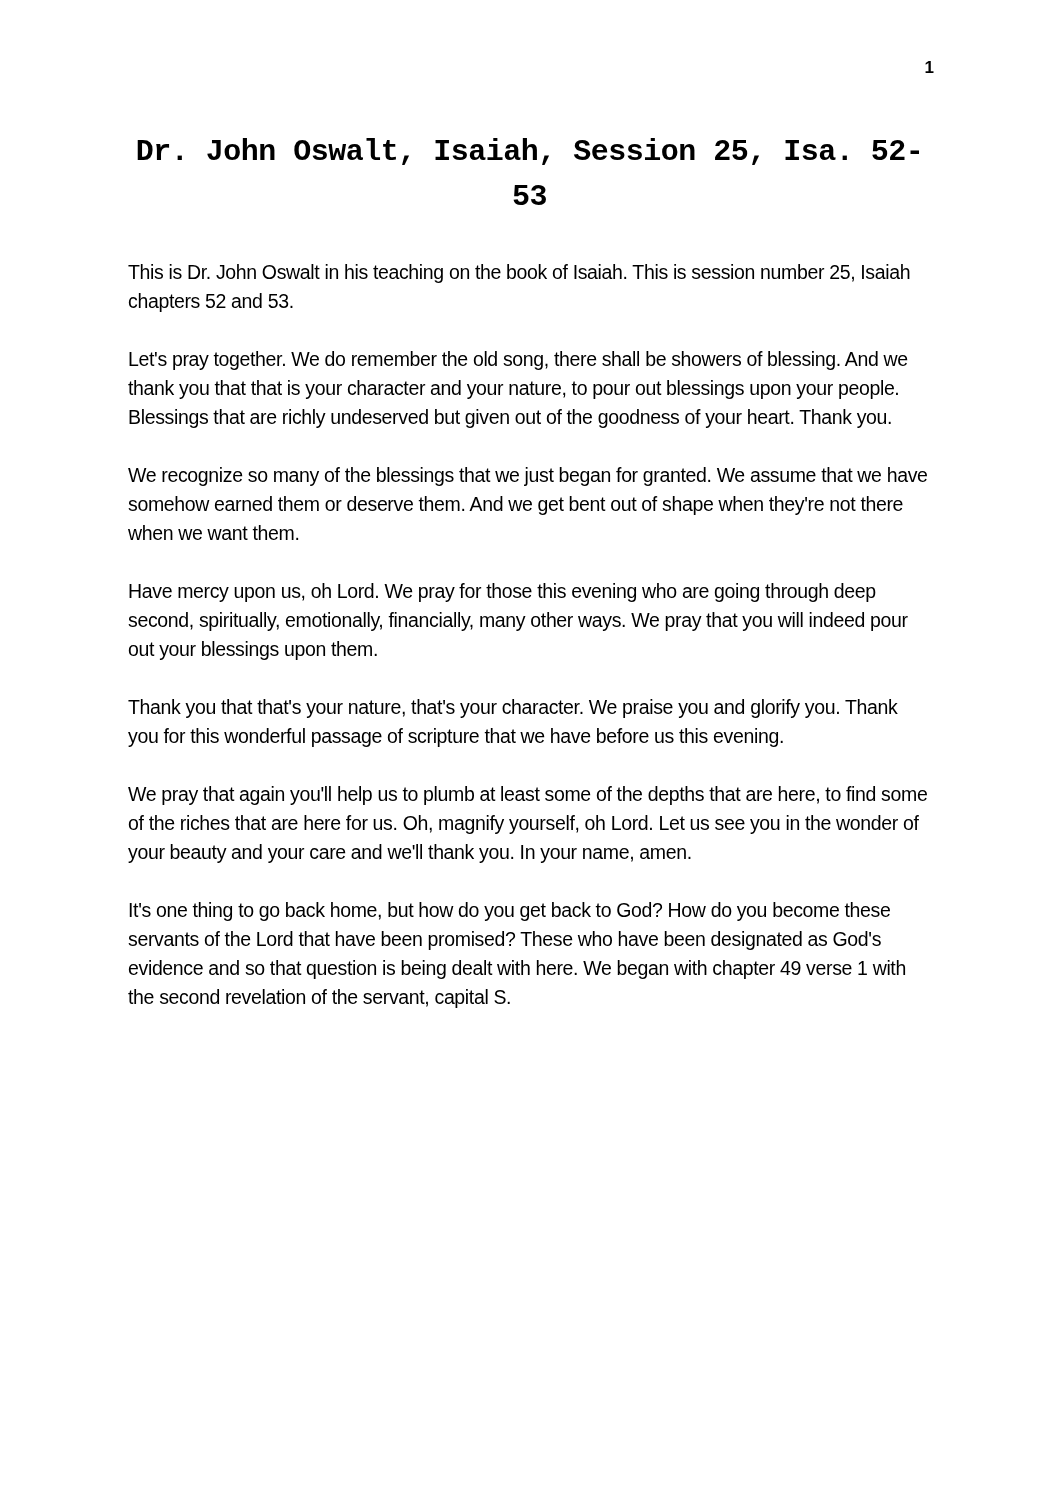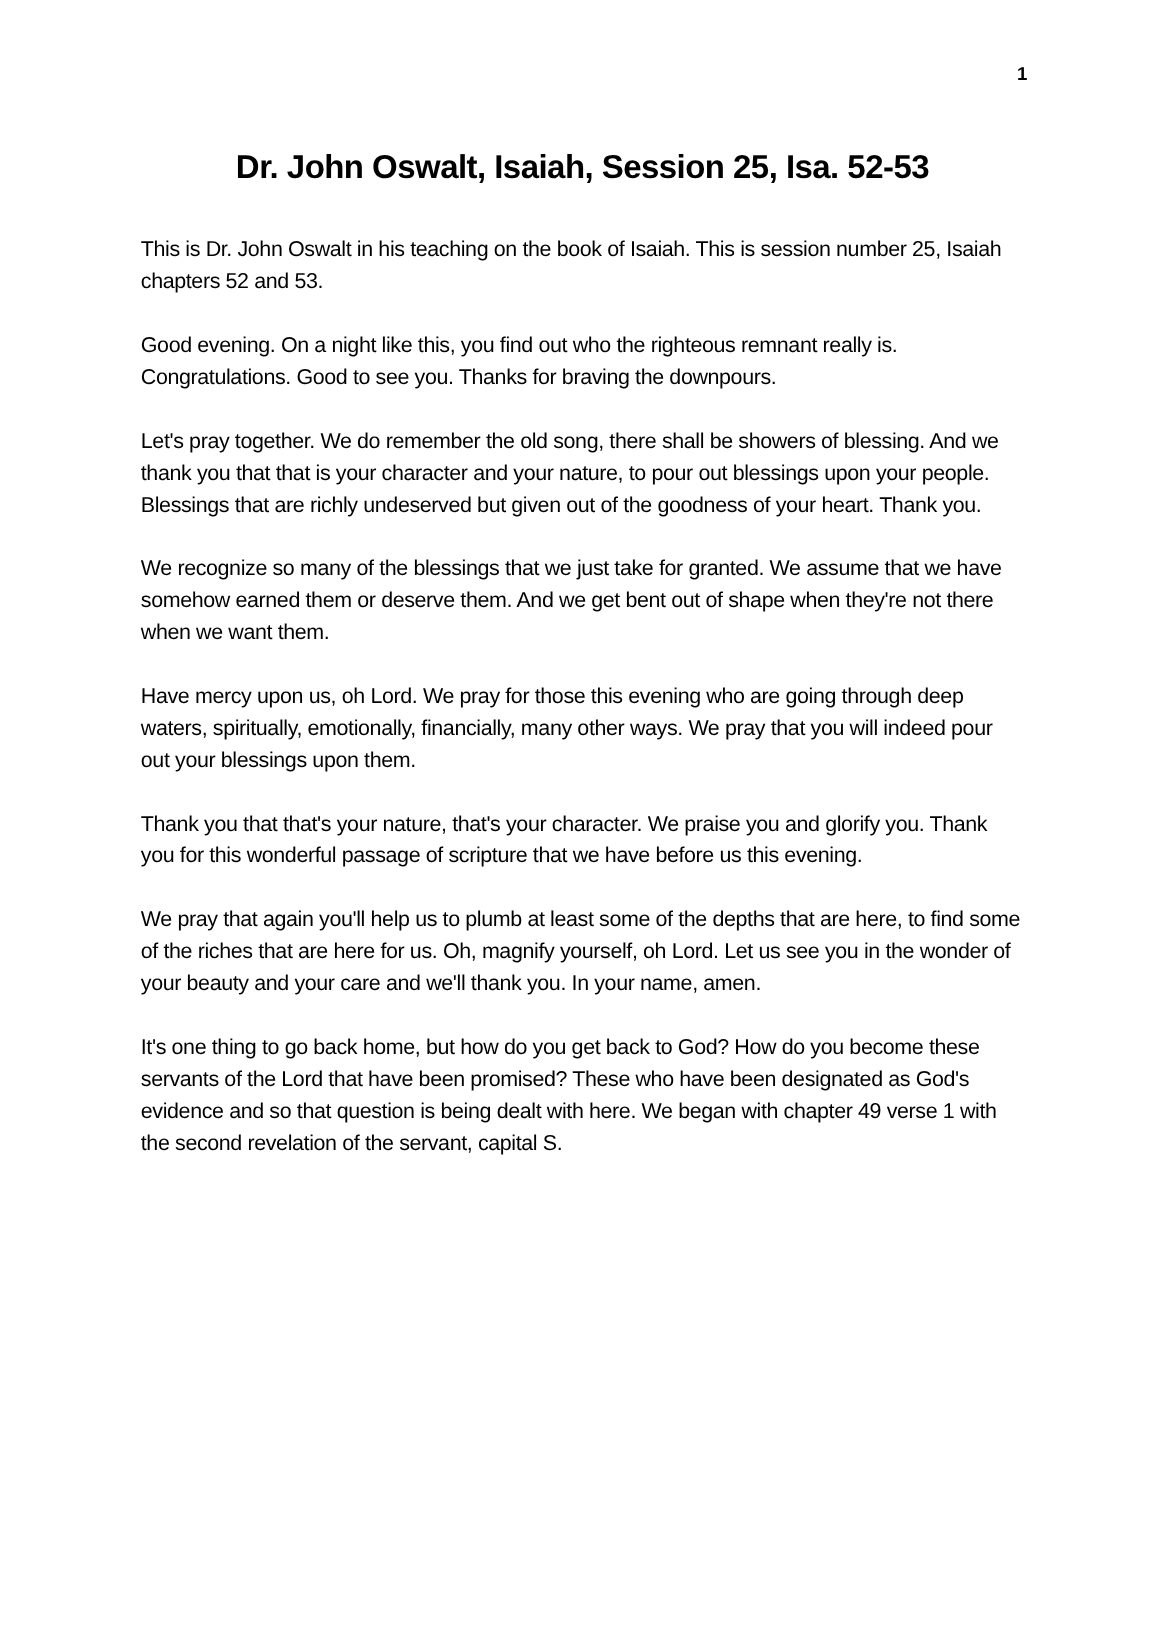--- a/index.html
+++ b/index.html
@@ -29,20 +29,21 @@
     left: 128px;
     width: 803px;
   }
   .title {
     text-align: center;
     font-size: 30px;
     font-weight: 700;
     line-height: 45px;
     letter-spacing: -0.5px;
     margin-bottom: 38px;
+    font-family: Liberation Mono, monospace;
   }
   .title-line { display: block; }
   .body p {
     font-size: 19.5px;
     line-height: 29px;
     letter-spacing: -0.35px;
     margin: 4px 0 29px 0;
     font-weight: 400;
     text-align: left;
   }
@@ -53,22 +54,21 @@
 <div class="page">
   <div class="page-number">1</div>
 
   <div class="content">
     <h1 class="title">
       <span class="title-line">Dr. John Oswalt, Isaiah, Session 25, Isa. 52-53</span>
     </h1>
 
     <div class="body">
       <p>This is Dr. John Oswalt in his teaching on the book of Isaiah. This is session number 25, Isaiah chapters 52 and 53.</p>
-      <p>Good evening. On a night like this, you find out who the righteous remnant really is. Congratulations. Good to see you. Thanks for braving the downpours.</p>
       <p>Let's pray together. We do remember the old song, there shall be showers of blessing. And we thank you that that is your character and your nature, to pour out blessings upon your people. Blessings that are richly undeserved but given out of the goodness of your heart. Thank you.</p>
-      <p>We recognize so many of the blessings that we just take for granted. We assume that we have somehow earned them or deserve them. And we get bent out of shape when they're not there when we want them.</p>
-      <p>Have mercy upon us, oh Lord. We pray for those this evening who are going through deep waters, spiritually, emotionally, financially, many other ways. We pray that you will indeed pour out your blessings upon them.</p>
+      <p>We recognize so many of the blessings that we just began for granted. We assume that we have somehow earned them or deserve them. And we get bent out of shape when they're not there when we want them.</p>
+      <p>Have mercy upon us, oh Lord. We pray for those this evening who are going through deep second, spiritually, emotionally, financially, many other ways. We pray that you will indeed pour out your blessings upon them.</p>
       <p>Thank you that that's your nature, that's your character. We praise you and glorify you. Thank you for this wonderful passage of scripture that we have before us this evening.</p>
       <p>We pray that again you'll help us to plumb at least some of the depths that are here, to find some of the riches that are here for us. Oh, magnify yourself, oh Lord. Let us see you in the wonder of your beauty and your care and we'll thank you. In your name, amen.</p>
       <p>It's one thing to go back home, but how do you get back to God? How do you become these servants of the Lord that have been promised? These who have been designated as God's evidence and so that question is being dealt with here. We began with chapter 49 verse 1 with the second revelation of the servant, capital S.</p>
     </div>
   </div>
 </div>
 
 </body></html>

